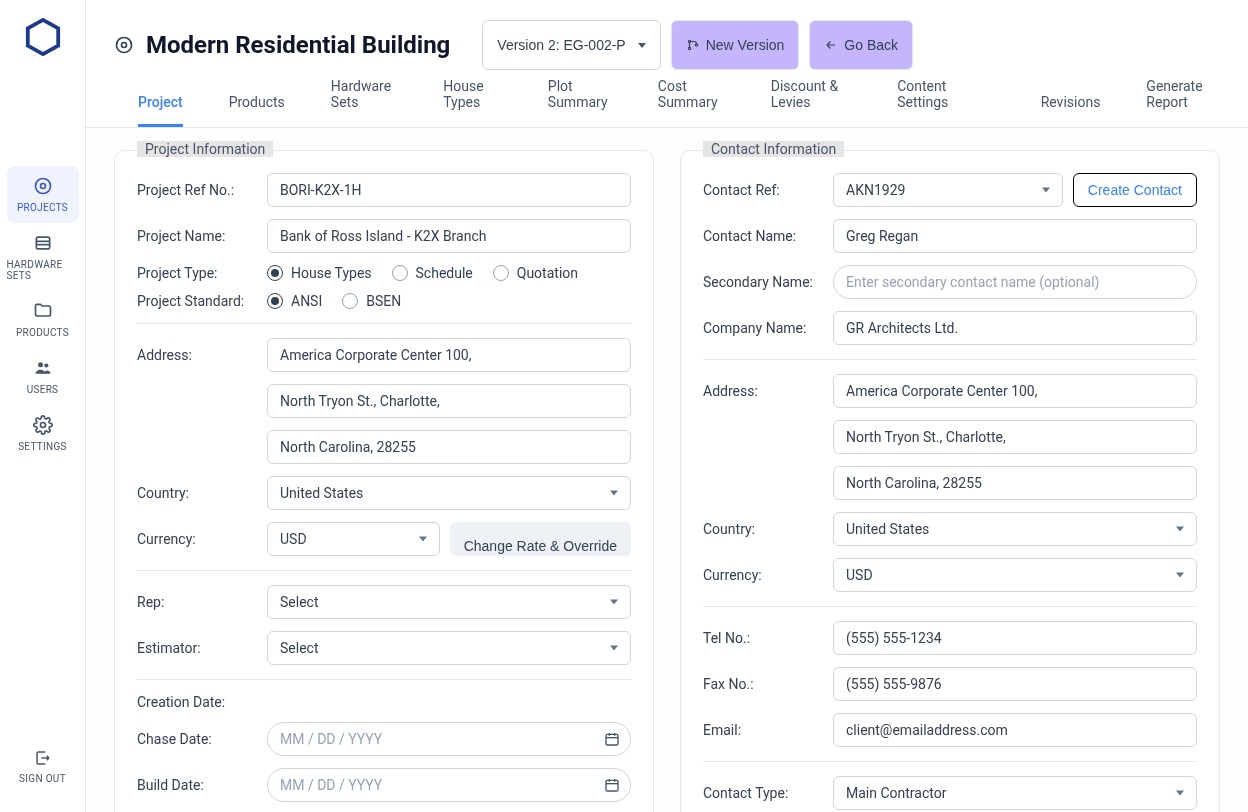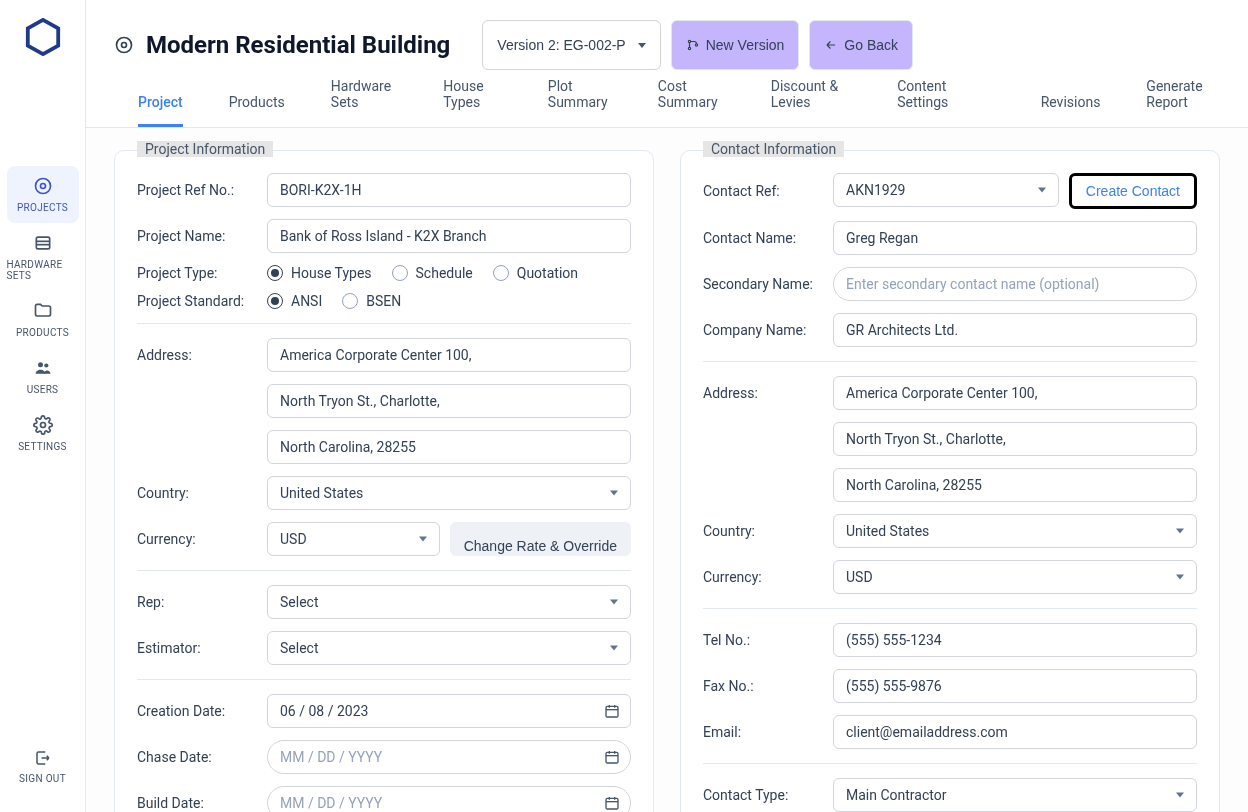--- a/index.html
+++ b/index.html
@@ -200,21 +200,21 @@
     content: ""; width: 8px; height: 8px; border-radius: 50%;
     background: #334155;
   }
 
   .divider {
     height: 1px;
     background: #e2e8f0;
     margin: 14px 0;
   }
   .btn-outline-primary {
-    border: 3px solid #000000;
+    border: 1px solid #000000;
     color: #3b82f6;
     background: #ffffff;
     padding: 7px 14px;
     border-radius: 6px;
     font-size: 14px;
     cursor: pointer;
     white-space: nowrap;
   }
   .btn-grey {
     background: #eef1f5;
@@ -433,31 +433,20 @@
         <div class="label">Estimator:</div>
         <div class="control">
             <div class="select">Select</div>
           </div>
       </div>
 
       <div class="divider"></div>
 
       <div class="form-row">
         <div class="label">Creation Date:</div>
-        <div class="control">
-          <div class="input date-input">
-            <span>06 / 08 / 2023</span>
-            <svg viewBox="0 0 24 24" fill="none" stroke="currentColor" stroke-width="2">
-                <rect x="3" y="5" width="18" height="16" rx="2"></rect>
-                <line x1="3" y1="10" x2="21" y2="10"></line>
-                <line x1="8" y1="3" x2="8" y2="7"></line>
-                <line x1="16" y1="3" x2="16" y2="7"></line>
-              </svg>
-          </div>
-        </div>
       </div>
       <div class="form-row">
         <div class="label">Chase Date:</div>
         <div class="control">
           <div class="input date-input placeholder">
             <span>MM / DD / YYYY</span>
             <svg viewBox="0 0 24 24" fill="none" stroke="currentColor" stroke-width="2">
                 <rect x="3" y="5" width="18" height="16" rx="2"></rect>
                 <line x1="3" y1="10" x2="21" y2="10"></line>
                 <line x1="8" y1="3" x2="8" y2="7"></line>

